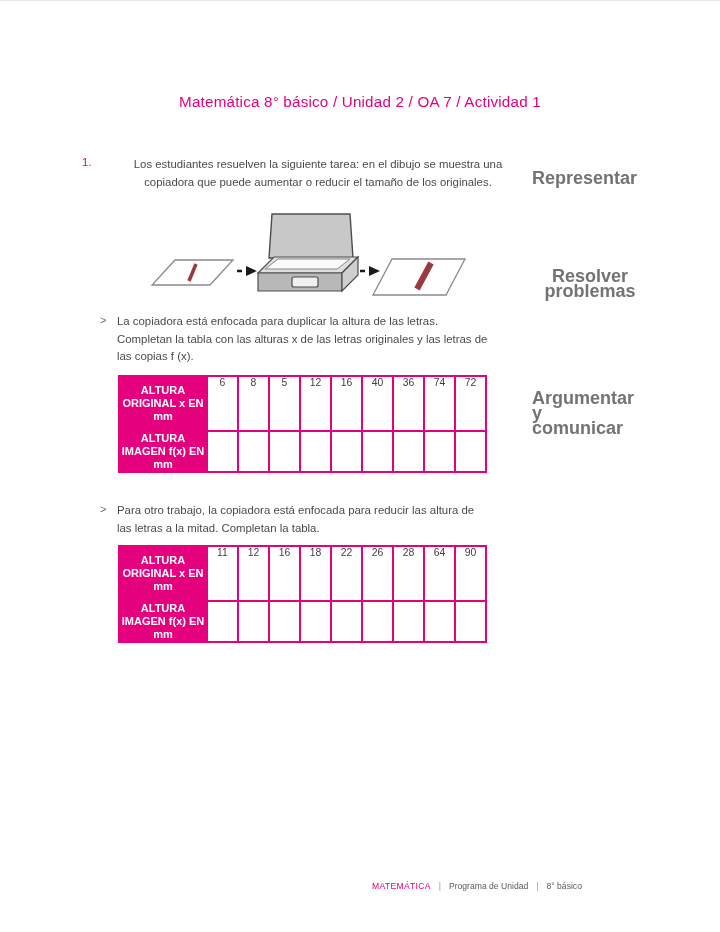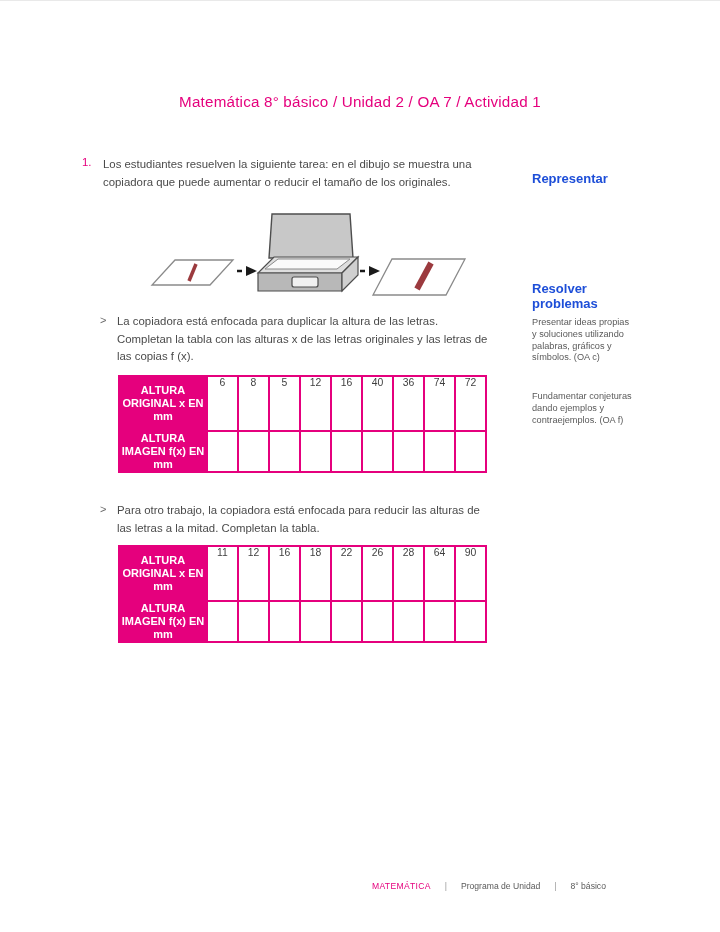--- a/index.html
+++ b/index.html
@@ -15,21 +15,21 @@
     position:absolute; top:92px; left:0; width:720px;
     text-align:center; font-size:15.2px; color:#e5007d; letter-spacing:.2px;
   }
 
   .item-number {
     position:absolute; top:155px; left:82px;
     font-size:11.4px; color:#e5007d;
   }
   .intro {
     position:absolute; top:155px; left:103px; width:430px;
-    font-size:11.4px; line-height:17.5px; color:#4a4a4a;
+    font-size:11.4px; line-height:17.5px; color:#4a4a4a;text-align:center;
   }
 
   .figure { position:absolute; top:210px; left:146px; }
 
   .bullet { position:absolute; font-size:11.4px; line-height:17.5px; color:#4a4a4a; }
   .bullet .chev { position:absolute; left:0; top:-1px; color:#6a6a6a; font-size:11px; }
   .bullet .btext { margin-left:17px; width:410px; }
   .bullet-1 { top:312px; left:100px; }
   .bullet-2 { top:501px; left:100px; }
 
@@ -46,27 +46,27 @@
     padding:2px 3px;
   }
   td.lbl-top { border-bottom:3px solid #ffffff; }
   td.val {
     width:29px; height:53px; vertical-align:top; text-align:center;
     padding-top:5px; font-size:10.4px; color:#3f3f3f; background:#ffffff;
   }
   td.val-empty { height:39px; }
 
   .sidebar-section { position:absolute; left:532px; width:116px; }
-  .s1 { top:170px; } .s2 { top:280px; } .s3 { top:390px; }
-  .sb-title { font-size:13px; line-height:15px; color:#1d4ed8; margin:0 0 6px 0; }
+  .s1 { top:170px; } .s2 { top:268px;text-align:center; } .s3 { top:390px; }
+  .sb-title { font-size:18px; line-height:15px; color:#737373; margin:0 0 6px 0; }
   .sb-body { font-size:9.2px; line-height:11.8px; color:#5a5a5a; margin:0; }
 
   .footer {
     position:absolute; top:880px; left:372px;
-    font-size:8.6px; color:#5a5a5a; display:flex; align-items:center; gap:14px;
+    font-size:8.6px; color:#5a5a5a; display:flex; align-items:center; gap:8px;
   }
   .footer .brand { color:#e5007d; letter-spacing:.3px; }
   .footer .sep { color:#9a9a9a; }
 </style>
 </head>
 <body>
 
 <div class="page">
 
   <div class="title">Matemática 8° básico / Unidad 2 / OA 7 / Actividad 1</div>
@@ -138,21 +138,21 @@
       <td class="val val-empty"></td>
       <td class="val val-empty"></td>
       <td class="val val-empty"></td>
       <td class="val val-empty"></td>
     </tr>
   </tbody>
     </table>
 
   <div class="bullet bullet-2">
     <span class="chev">&gt;</span>
-    <div class="btext prewrap">Para otro trabajo, la copiadora está enfocada para reducir las alturas de
+    <div class="btext prewrap">Para otro trabajo, la copiadora está enfocada para reducir las altura de
 las letras a la mitad. Completan la tabla.</div>
   </div>
 
   <table class="ptable t2">
     <tbody>
         <tr>
       <td class="lbl lbl-top">ALTURA ORIGINAL x EN mm</td>
       <td class="val">11</td>
       <td class="val">12</td>
       <td class="val">16</td>
@@ -178,29 +178,24 @@
   </tbody>
     </table>
 
   <aside>
     <section class="sidebar-section s1">
       <h3 class="sb-title prewrap">Representar</h3>
     </section>
     <section class="sidebar-section s2">
       <h3 class="sb-title prewrap">Resolver
 problemas</h3>
-      <p class="sb-body prewrap">Presentar ideas propias
-y soluciones utilizando
-palabras, gráficos y
-símbolos. (OA c)</p>
     </section>
     <section class="sidebar-section s3">
-      <p class="sb-body prewrap">Fundamentar conjeturas
-dando ejemplos y
-contraejemplos. (OA f)</p>
+      <h3 class="sb-title prewrap">Argumentar y
+comunicar</h3>
     </section>
   </aside>
 
   <div class="footer">
     <span class="brand">MATEMÁTICA</span>
     <span class="sep">|</span>
     <span>Programa de Unidad</span>
     <span class="sep">|</span>
     <span>8° básico</span>
   </div>

